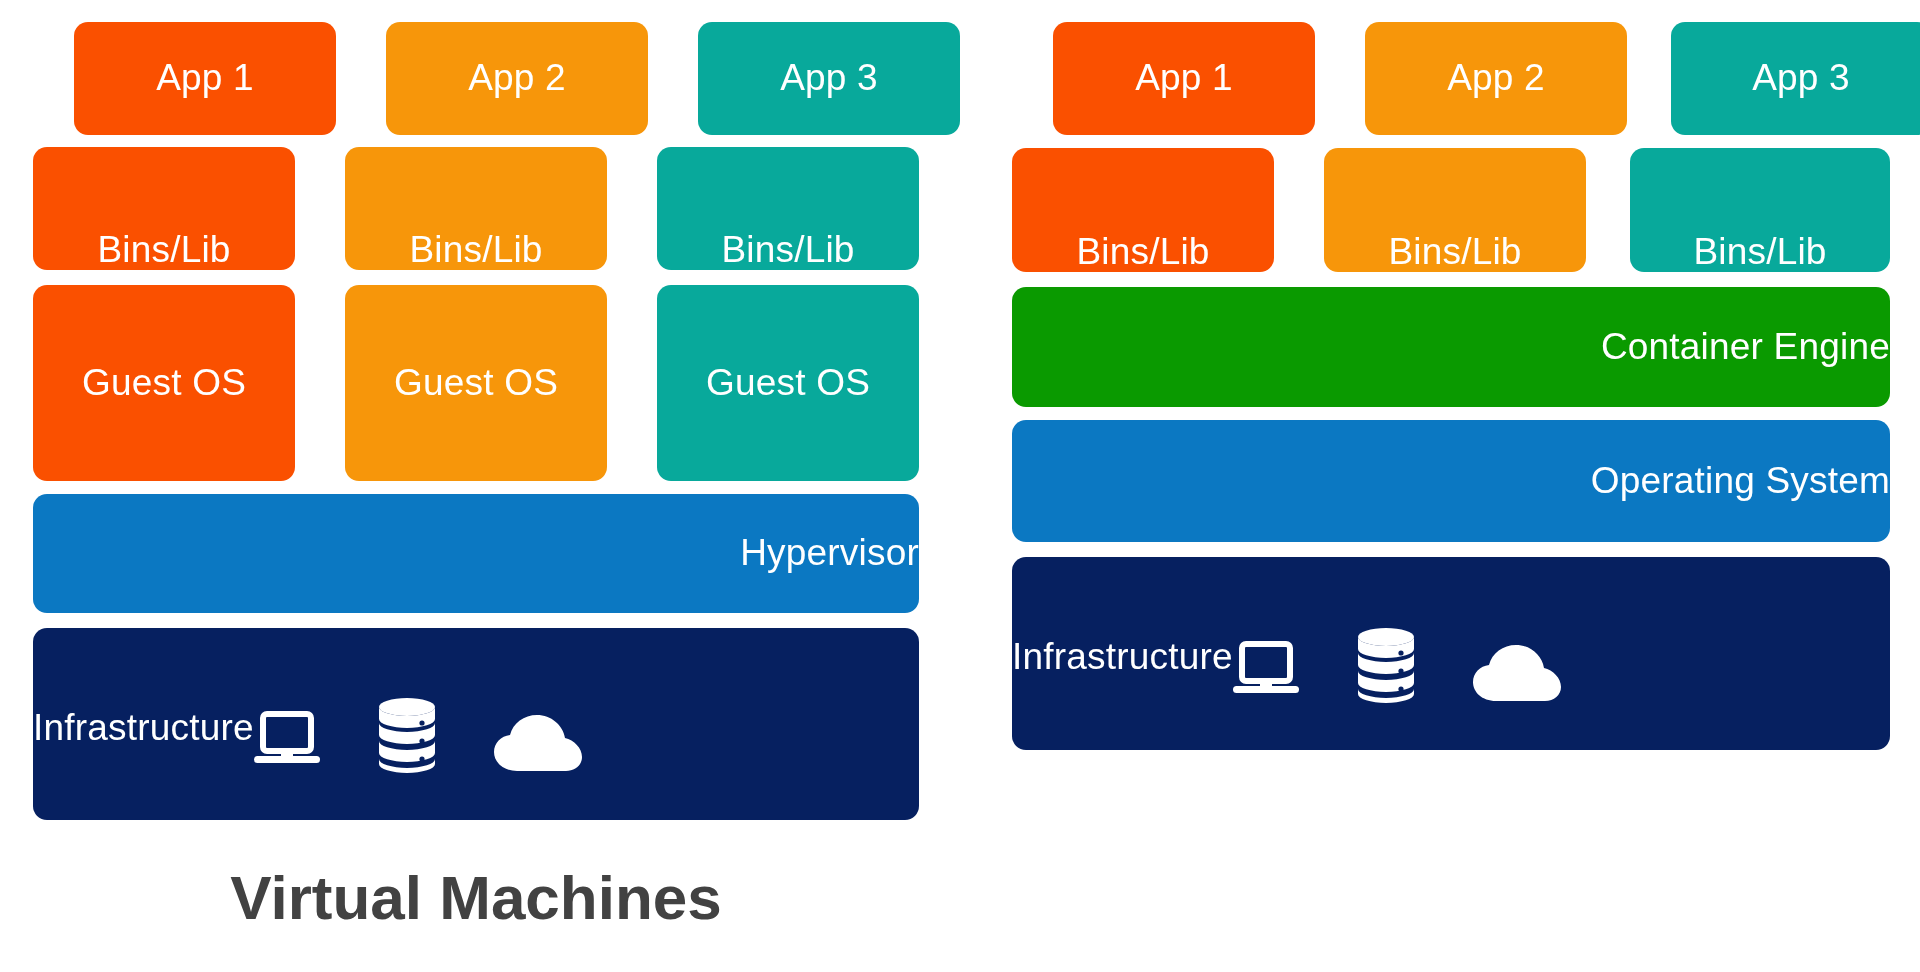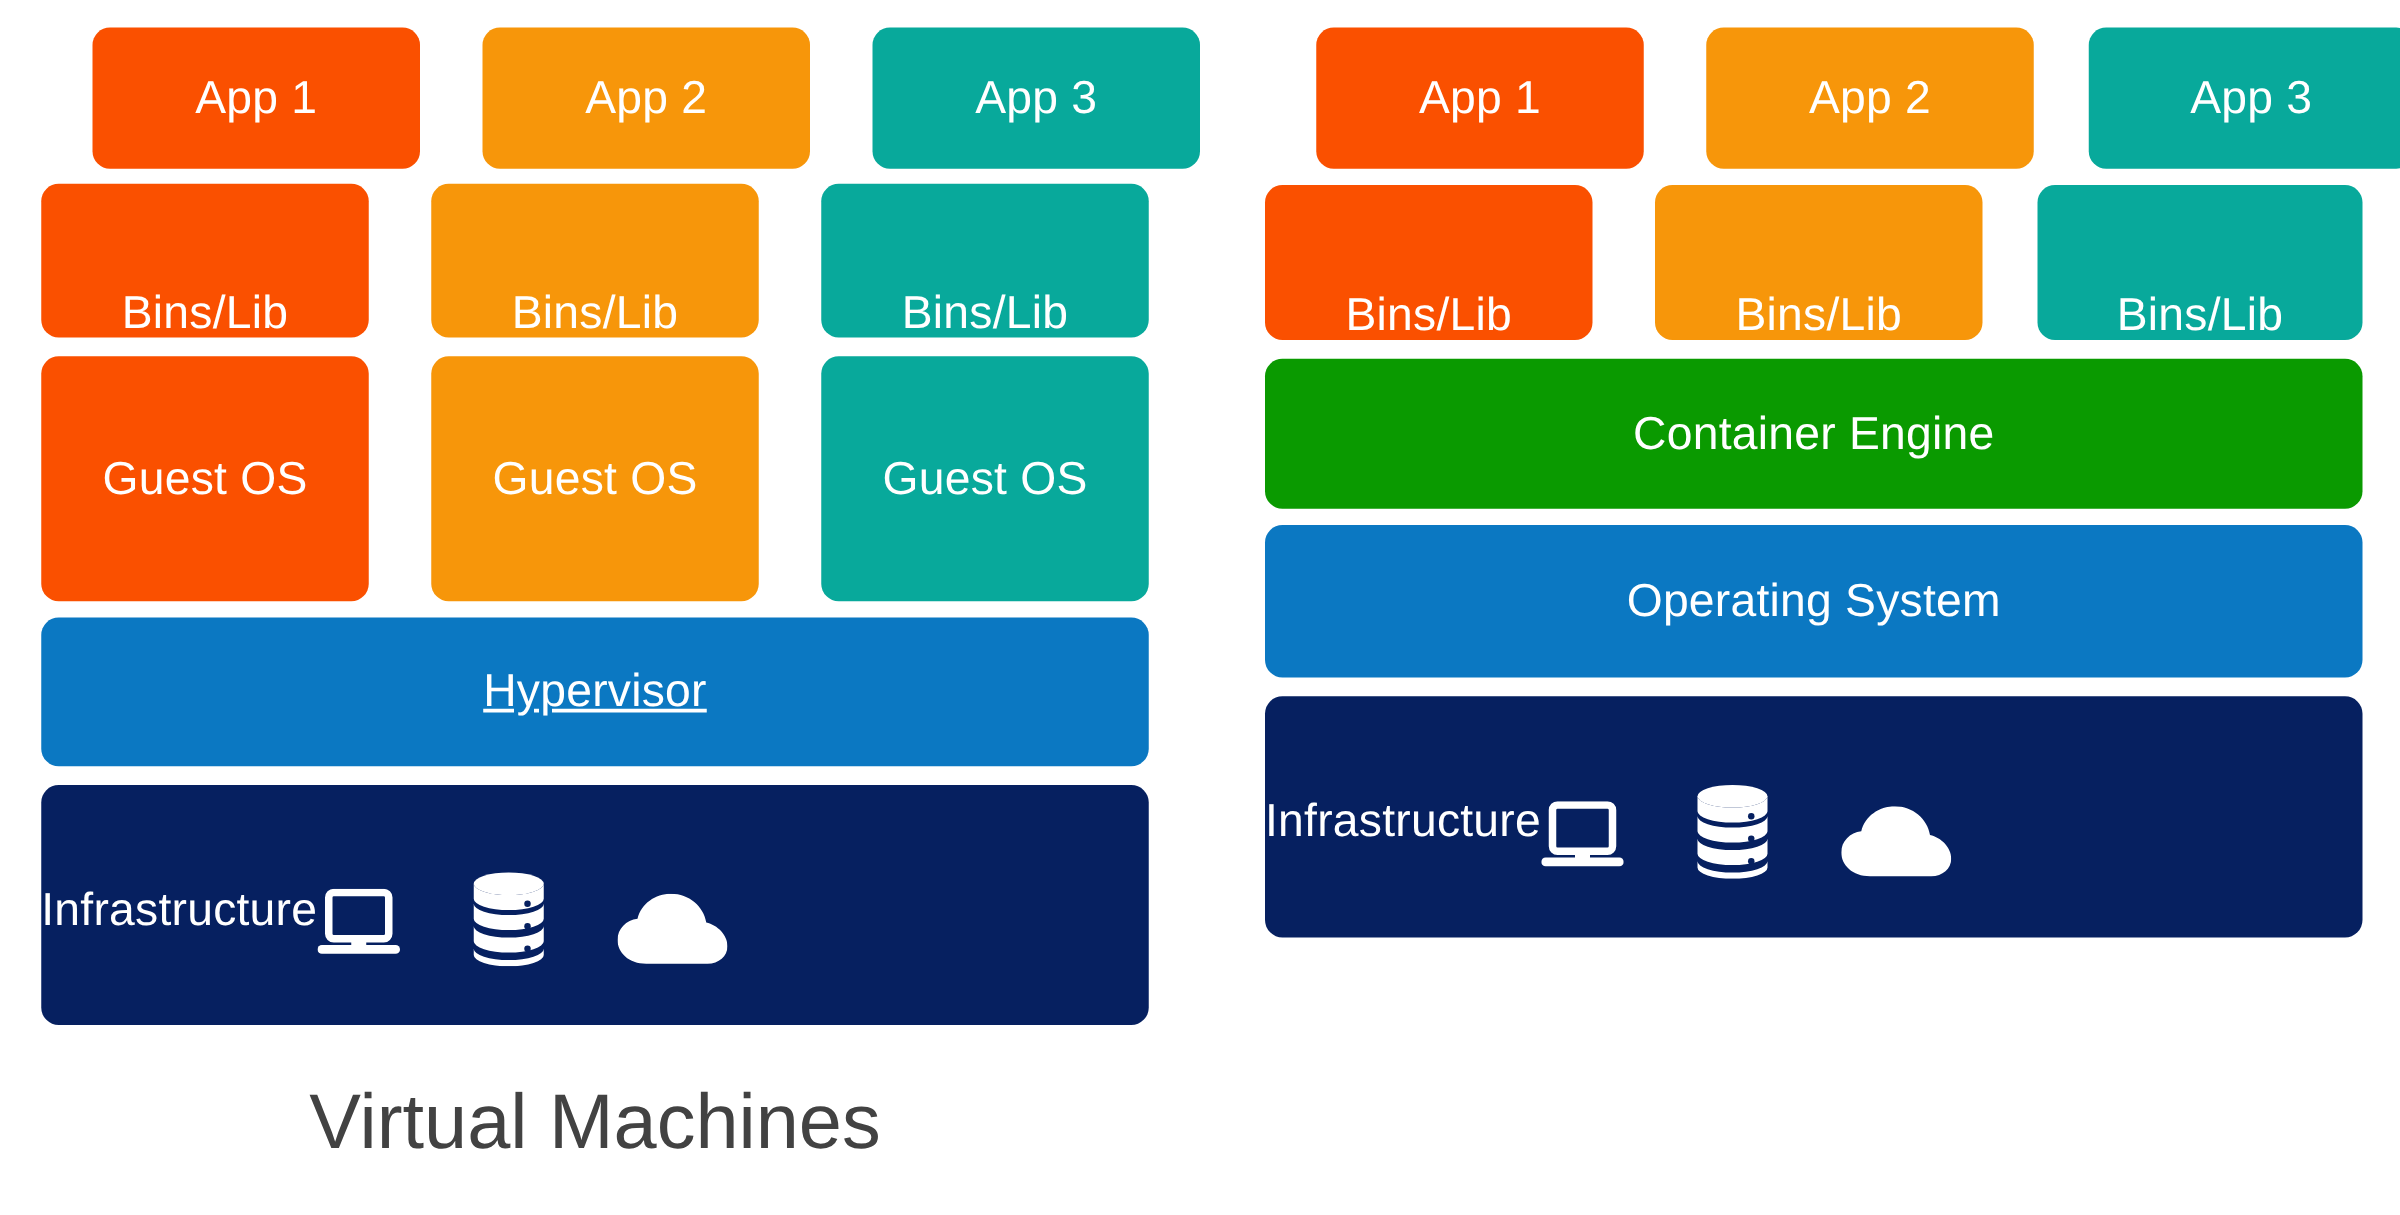--- a/index.html
+++ b/index.html
@@ -33,42 +33,42 @@
   }
   .box-label {
     display: block;
     line-height: 1.05;
     white-space: nowrap;
   }
   
   .tile-app   { font-size: 37px; margin-left: 41px; }
   .tile-bins  { font-size: 37px; align-items: flex-end; }
   .tile-guest { font-size: 37px; }
-  .bar-label  { font-size: 37px; }
+  .bar-label  { font-size: 37px; justify-content: flex-end; }
 
   
   .infra {
     justify-content: flex-start;
     padding-top: 14px;
   }
   .infra .bar-label { margin-bottom: 6px; }
   .icon-row {
     display: flex;
     align-items: flex-end;
     justify-content: center;
     gap: 58px;
     margin-top: 8px;
   }
   .icon-row svg { display: block; }
 
   .caption {
     position: absolute;
     color: #424242;
     font-family: "Liberation Sans", sans-serif;
-    font-weight: 400;
+    font-weight: 700;
     font-size: 62px;
     text-align: center;
     white-space: nowrap;
     user-select: none;
   }
 </style>
 </head>
 <body>
 
 <div id="canvas">
@@ -96,21 +96,21 @@
   <div class="box tile-app" style="left:657px; top:22px; width:262px; height:113px; background:#08A99B;">
     <span class="box-label">App 3</span>
   </div>
   <div class="box tile-bins" style="left:657px; top:147px; width:262px; height:123px; background:#08A99B;">
     <span class="box-label">Bins/Lib</span>
   </div>
   <div class="box tile-guest" style="left:657px; top:285px; width:262px; height:196px; background:#08A99B;">
     <span class="box-label">Guest OS</span>
   </div>
 
-  <div class="box bar-label" style="left:33px; top:494px; width:886px; height:119px; background:#0B78C2;text-decoration:underline;">
+  <div class="box bar-label" style="left:33px; top:494px; width:886px; height:119px; background:#0B78C2;">
     <span class="box-label">Hypervisor</span>
   </div>
 
   <div class="box infra" style="left:33px; top:628px; width:886px; height:192px; background:#062060;">
     <span class="box-label bar-label">Infrastructure</span>
     <div class="icon-row">
 
       <span>
         <svg width="66" height="62" viewBox="0 0 66 62" aria-hidden="true">
           <rect x="9" y="3" width="48" height="37" rx="4" ry="4" fill="none" stroke="#ffffff" stroke-width="6"></rect>

